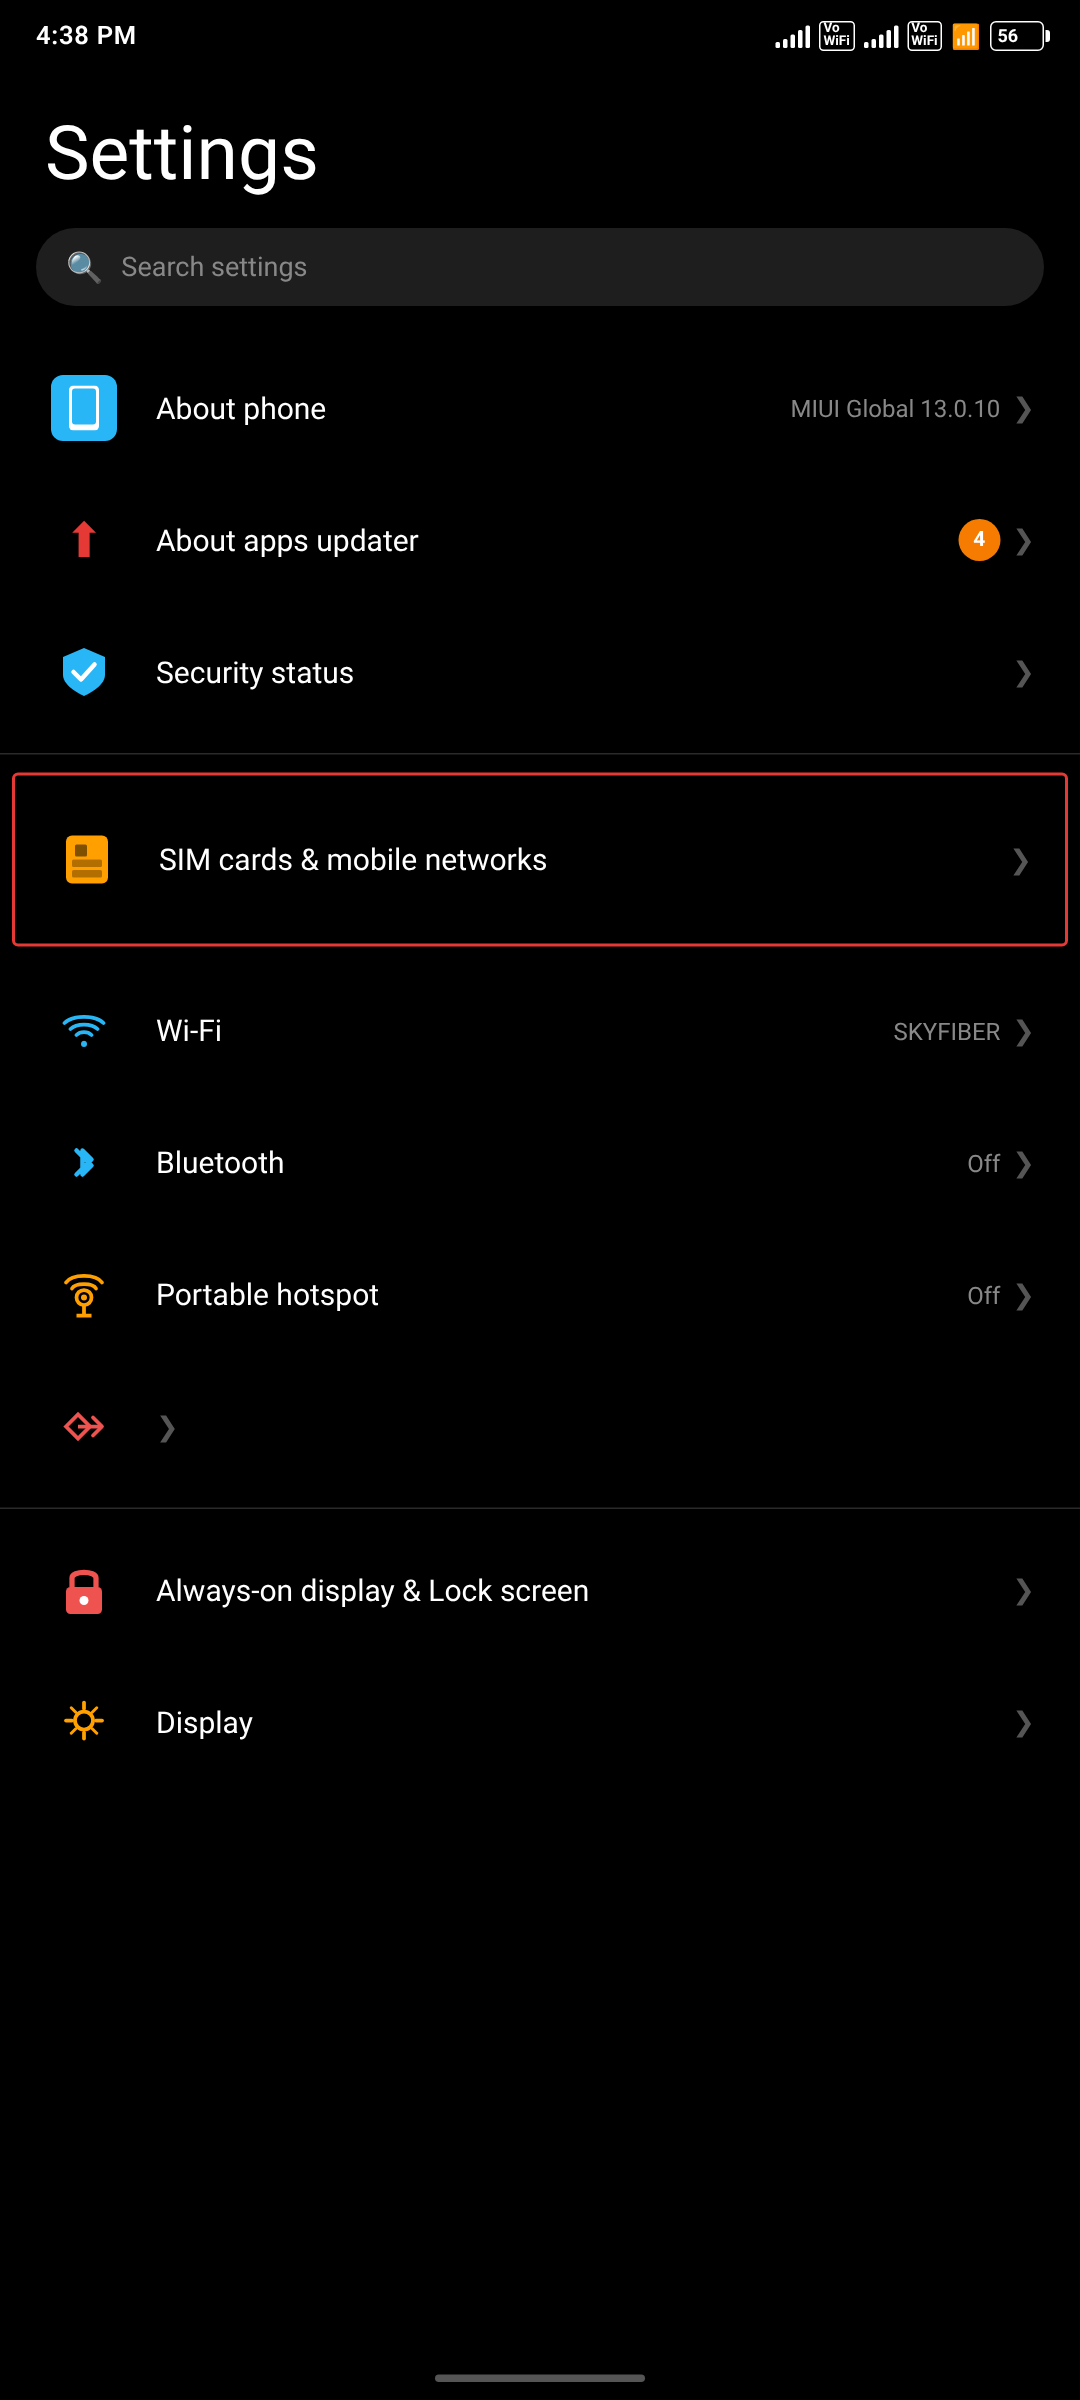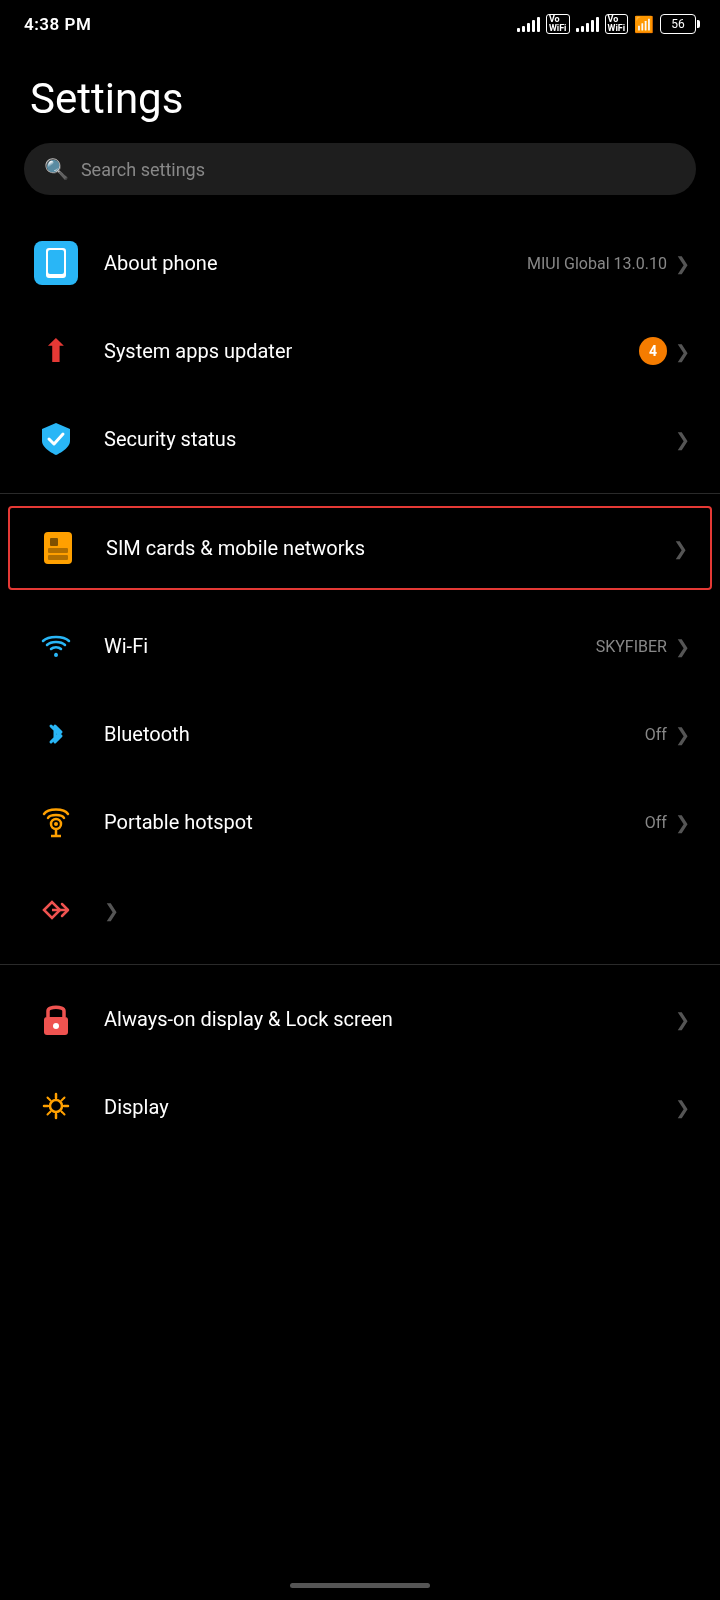--- a/index.html
+++ b/index.html
@@ -53,44 +53,44 @@
       border-radius: 3px;
       padding: 0 2px;
       line-height: 1;
     }
     .wifi-icon {
       font-size: 16px;
     }
     .battery-box {
       display: flex;
       align-items: center;
-      justify-content: center;
+      justify-content: flex-start;
       border: 1.5px solid #fff;
       border-radius: 4px;
       padding: 2px 4px;
       font-size: 12px;
-      font-weight: 400;
+      font-weight: 700;
       min-width: 36px;
       position: relative;
     }
     .battery-box::after {
       content: '';
       position: absolute;
       right: -5px;
       top: 50%;
       transform: translateY(-50%);
       width: 3px;
       height: 8px;
       background: #fff;
       border-radius: 0 2px 2px 0;
     }
 
     
     .page-title {
-      font-size: 42px;
+      font-size: 50px;
       font-weight: 400;
       padding: 30px 30px 20px 30px;
       color: #fff;
     }
 
     
     .search-bar {
       margin: 0 24px 24px 24px;
       background: #1e1e1e;
       border-radius: 50px;
@@ -176,21 +176,21 @@
       height: 1px;
       background: #2a2a2a;
       margin: 10px 0;
     }
 
     
     .sim-highlighted {
       border: 2.5px solid #e53935;
       border-radius: 4px;
       margin: 12px 8px;
-      padding: 14px 22px;
+      padding: 30px 22px;
     }
 
     
     .icon-phone {
       background: #29b6f6;
       border-radius: 8px;
       width: 44px;
       height: 44px;
       display: flex;
       align-items: center;
@@ -270,21 +270,21 @@
       <span class="item-value">MIUI Global 13.0.10</span>
       <span class="chevron">❯</span>
     </div>
   </div>
 
   <div class="settings-item">
     <div class="icon-wrap">
       <span class="icon-arrow-up">⬆</span>
     </div>
     <div class="item-content">
-      <span class="item-label">System apps updater</span>
+      <span class="item-label">About apps updater</span>
     </div>
     <div class="item-right">
       <span class="badge-orange">4</span>
       <span class="chevron">❯</span>
     </div>
   </div>
 
   <div class="settings-item">
     <div class="icon-wrap">
       <svg width="36" height="36" viewBox="0 0 36 36">

